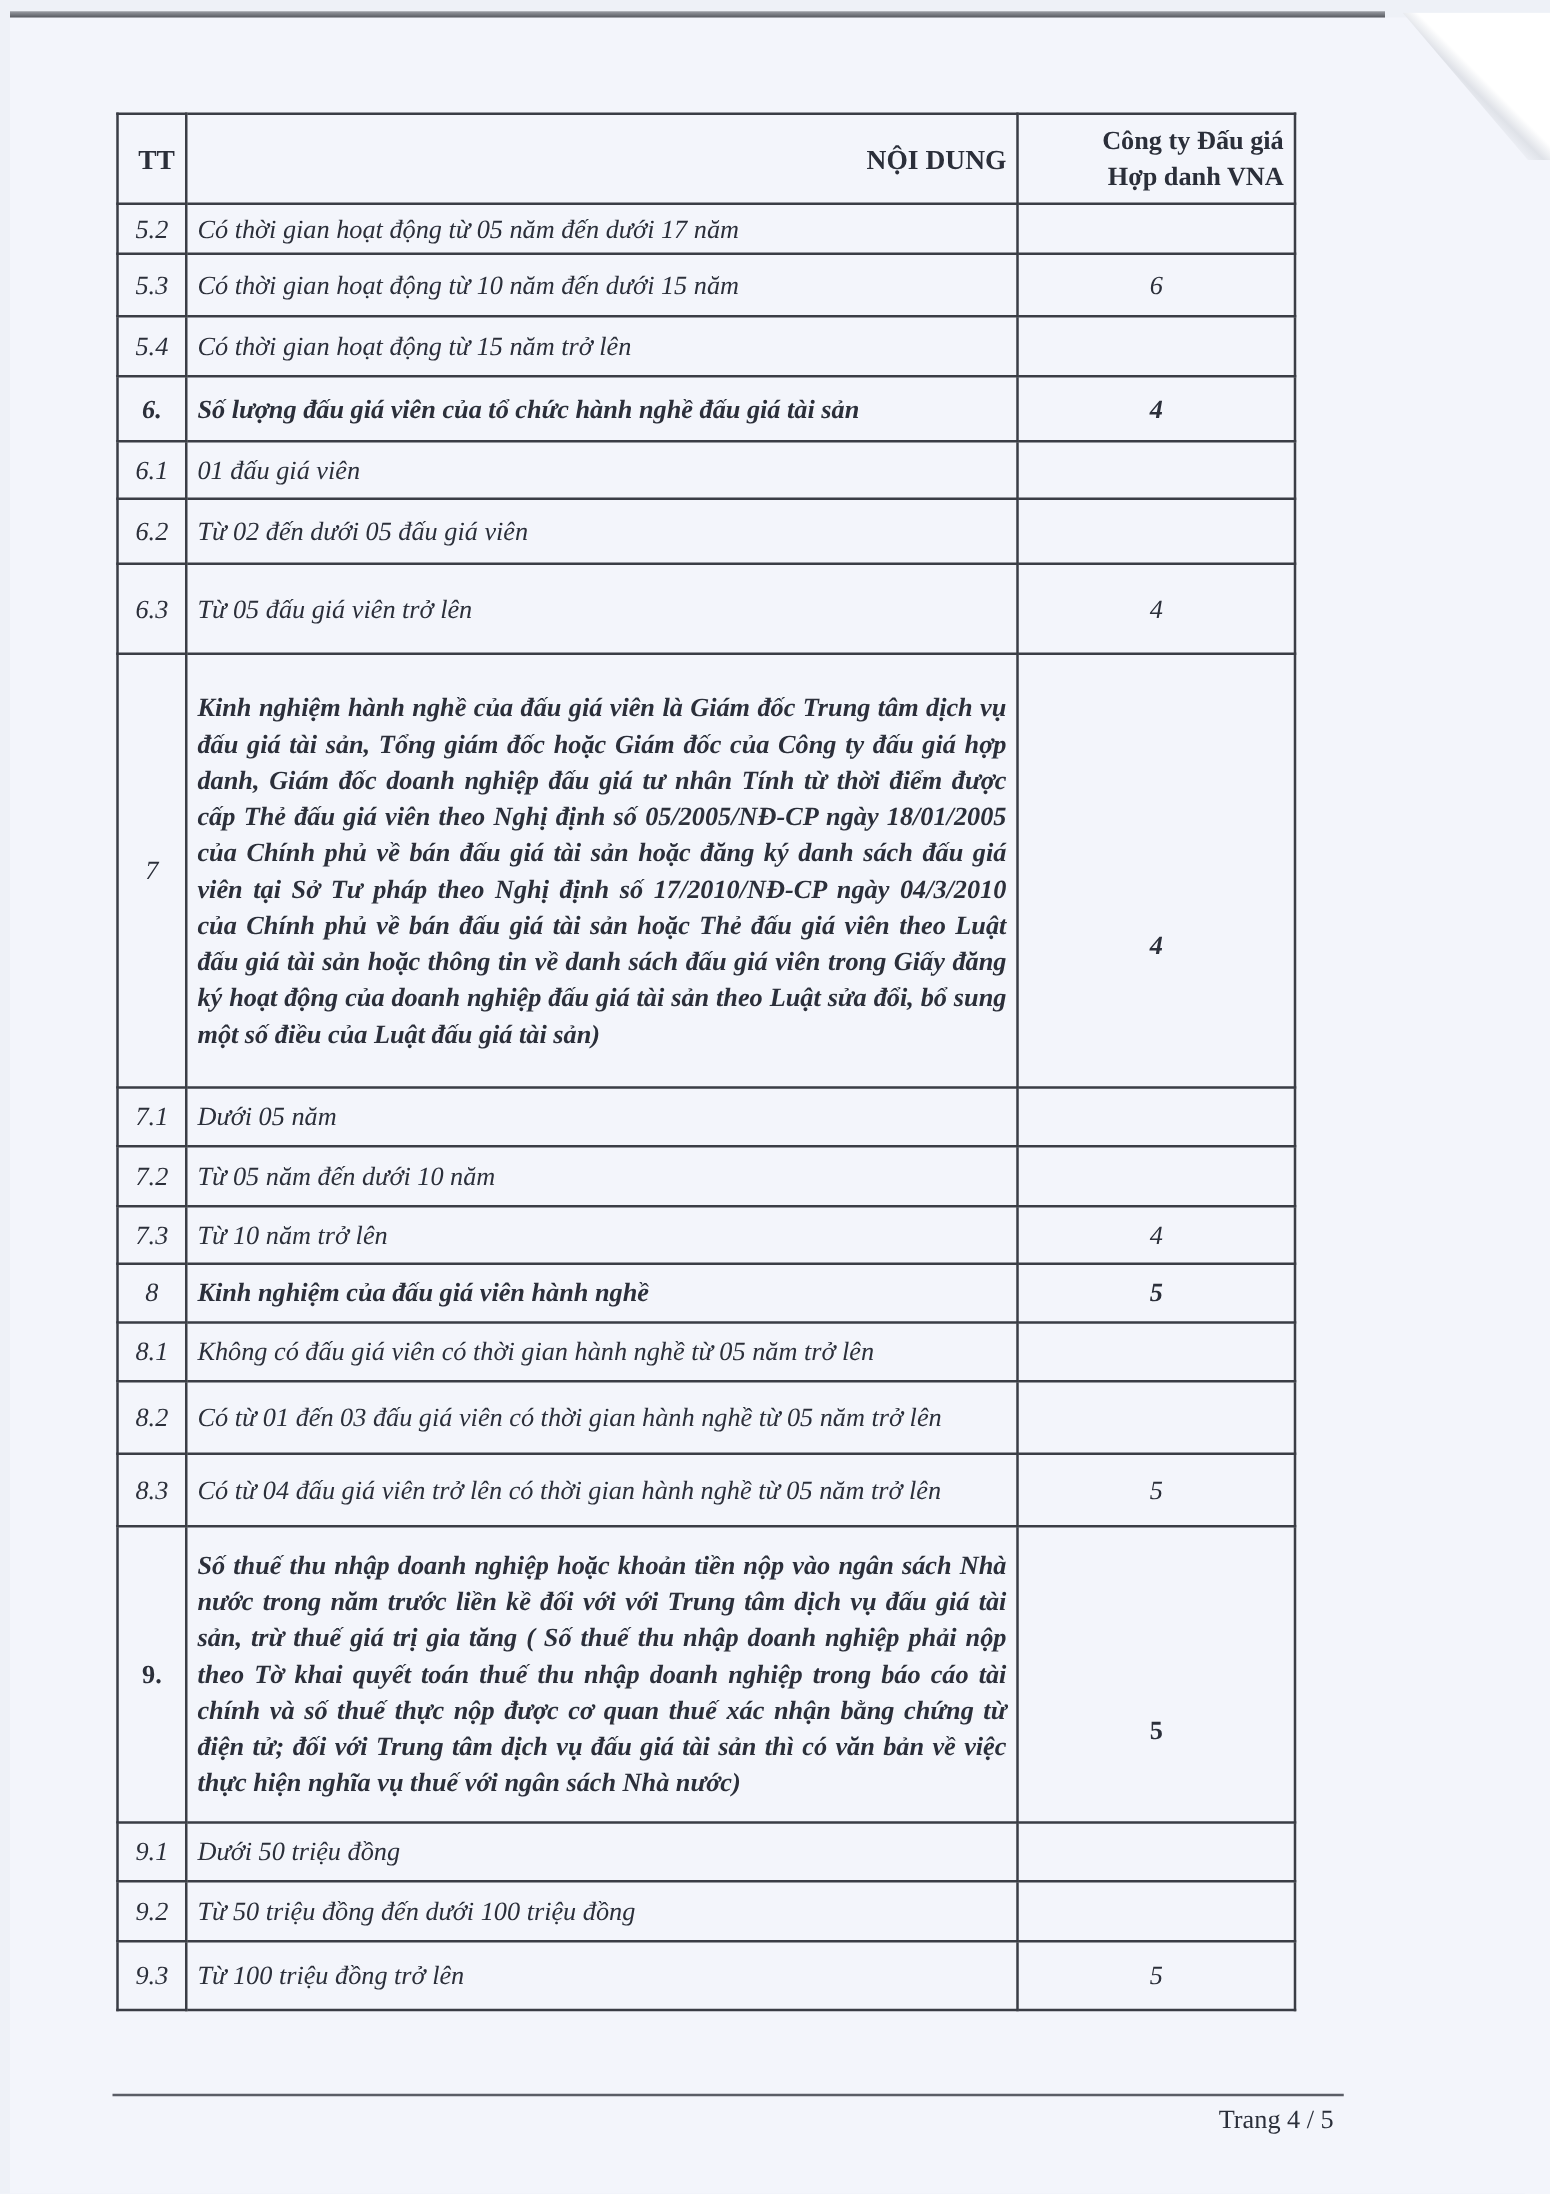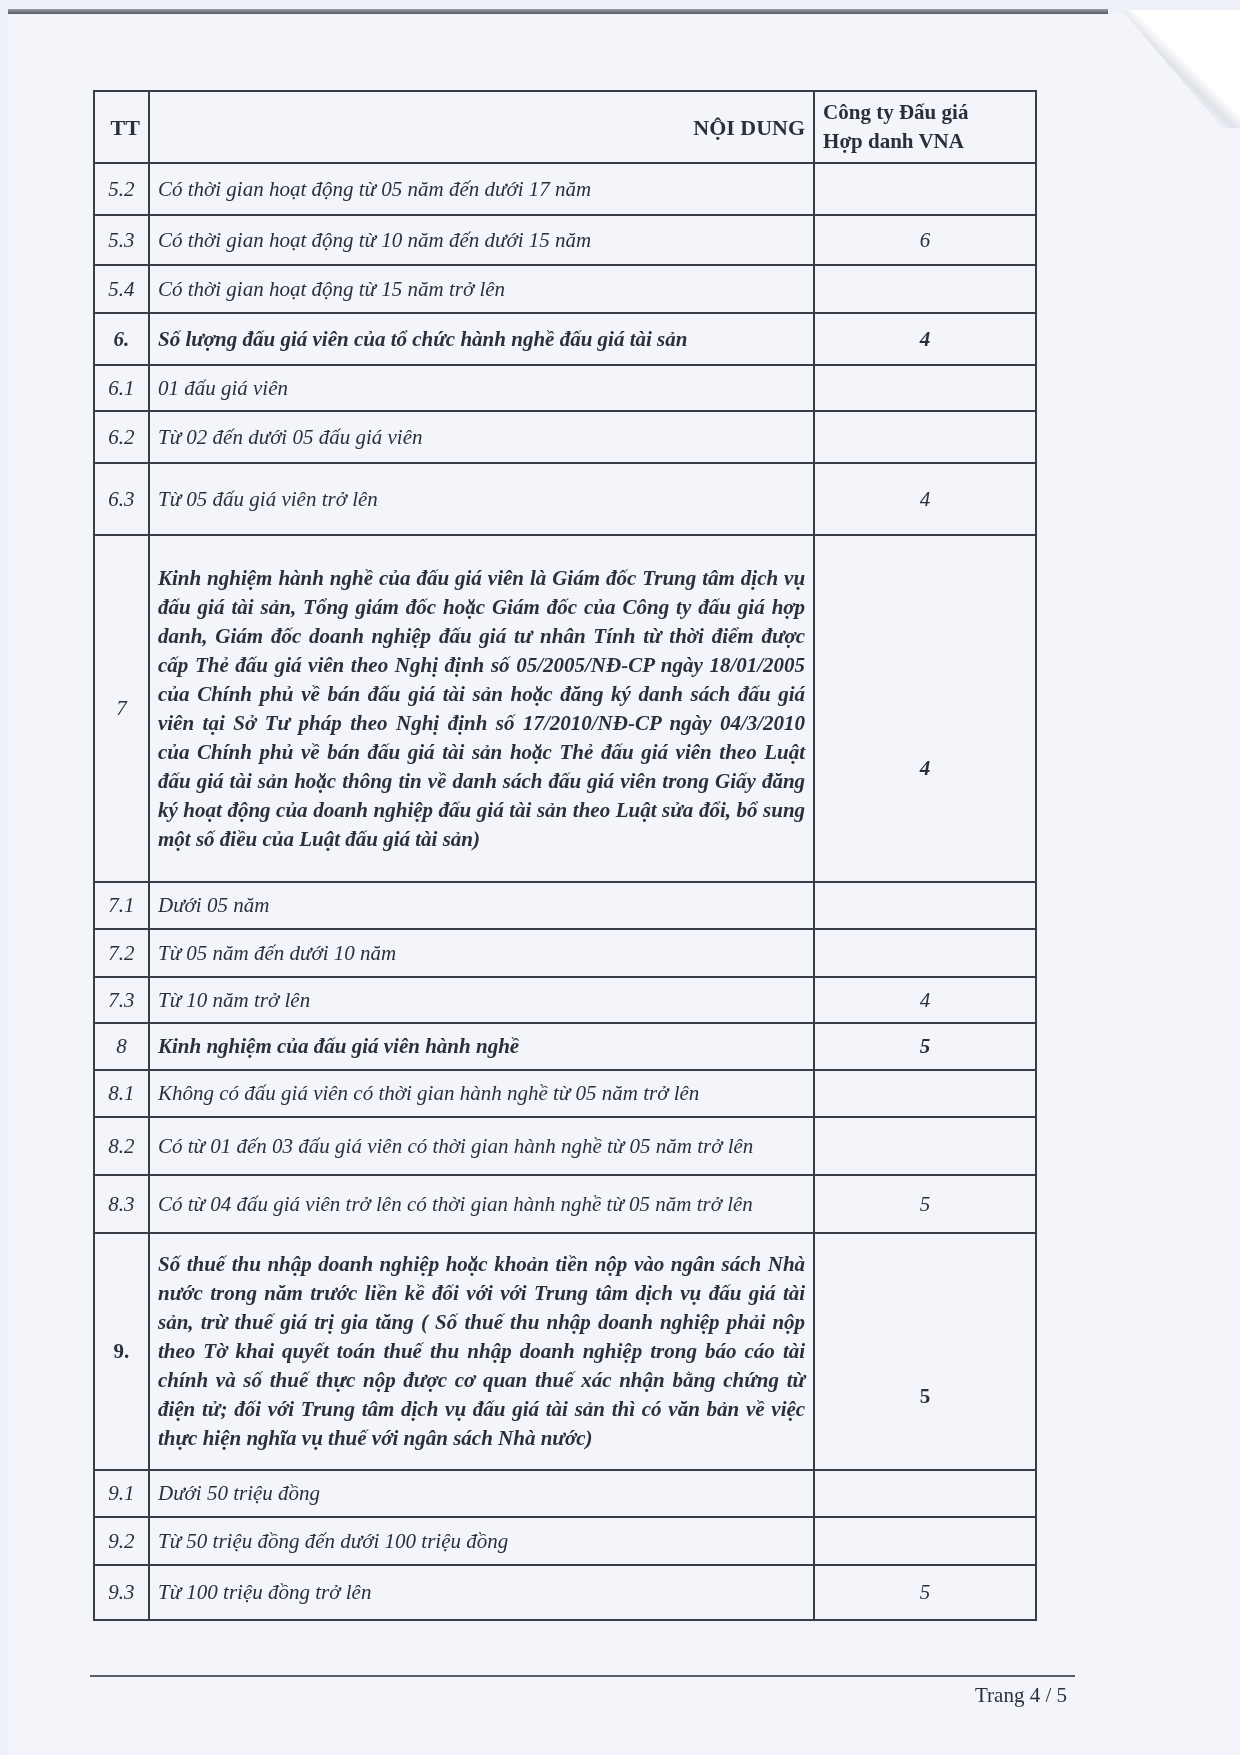--- a/index.html
+++ b/index.html
@@ -33,21 +33,21 @@
     padding: 0 8px;
     vertical-align: middle;
     line-height: 29px;
   }
   col.c1 { width: 55px; }
   col.c2 { width: 667px; }
   col.c3 { width: 222px; }
   th { font-weight: bold; font-family: "Liberation Serif", serif; }
   th.h-tt { height: 70px; font-size: 22px; text-align: right; }
   th.h-nd { font-size: 22px; text-align: right; }
-  th.h-co { font-size: 21px; text-align: left; line-height: 27px; }
+  th.h-co { font-size: 21px; text-align: right; line-height: 27px; }
   td.tt { text-align: center; font-style: italic; padding: 0 2px; }
   td.nd { font-style: italic; }
   td.sc { text-align: center; font-style: italic; vertical-align: bottom; padding-bottom: 4px; }
   tr.b td.tt, tr.b td.nd, tr.b td.sc { font-weight: bold; }
   td.upright { font-style: normal !important; }
   td.just { text-align: justify; }
   .footer-line {
     position: absolute; left: 90px; top: 1675px; width: 985px; height: 2px; background: #5a5d66;
   }
   .footer-text {
@@ -67,21 +67,21 @@
       <col class="c2">
       <col class="c3">
     </colgroup>
   <tbody>
       <tr>
     <th class="h-tt">TT</th>
     <th class="h-nd">NỘI DUNG</th>
     <th class="h-co"><span style="display:inline-block;width:170px;">Công ty Đấu giá Hợp danh VNA</span></th>
   </tr>
 
-  <tr style="height:52px">
+  <tr style="height:40px">
     <td class="tt">5.2</td>
     <td class="nd">Có thời gian hoạt động từ 05 năm đến dưới 17 năm</td>
     <td class="sc"></td>
   </tr>
   <tr style="height:50px">
     <td class="tt">5.3</td>
     <td class="nd">Có thời gian hoạt động từ 10 năm đến dưới 15 năm</td>
     <td class="sc">6</td>
   </tr>
   <tr style="height:48px">

